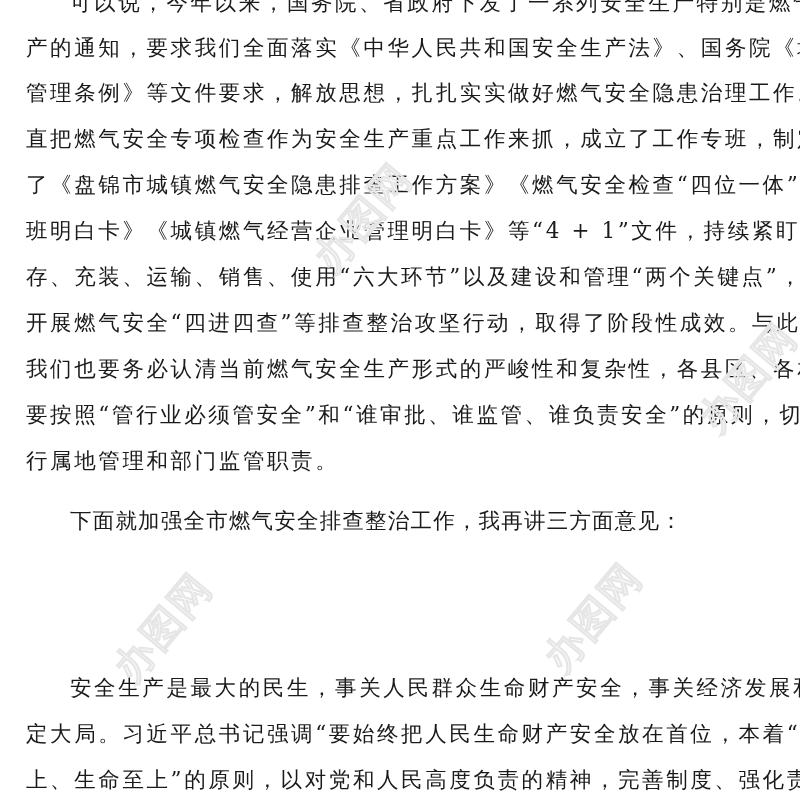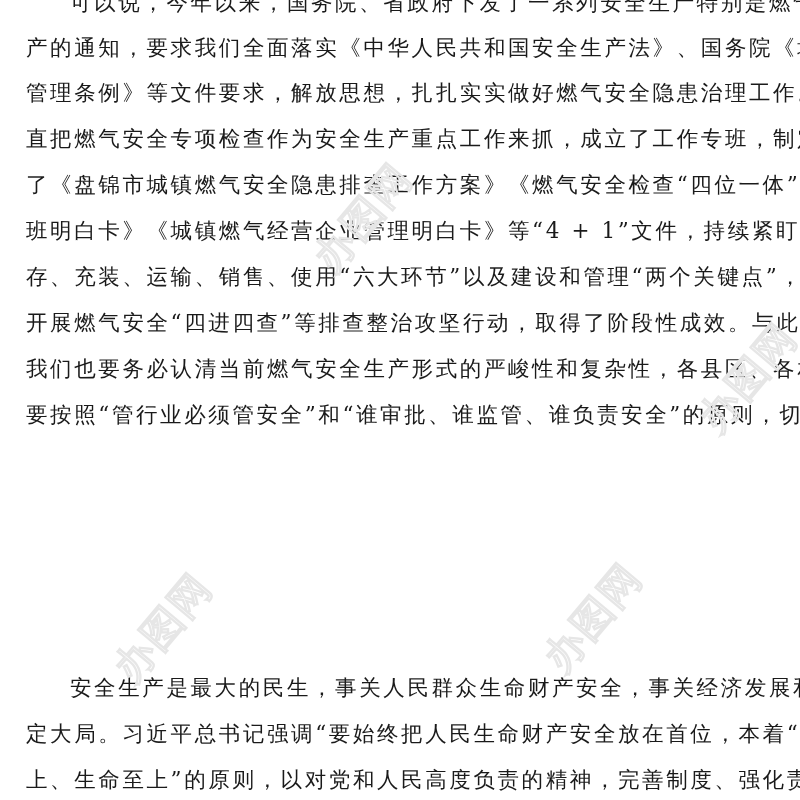--- a/index.html
+++ b/index.html
@@ -60,21 +60,23 @@
   <div class="line indent" style="top:-12px;">可以说，今年以来，国务院、省政府下发了一系列安全生产特别是燃气安全生</div>
   <div class="line" style="top:33px;">产的通知，要求我们全面落实《中华人民共和国安全生产法》、国务院《城镇燃气</div>
   <div class="line" style="top:78px;">管理条例》等文件要求，解放思想，扎扎实实做好燃气安全隐患治理工作。我市一</div>
   <div class="line" style="top:124px;">直把燃气安全专项检查作为安全生产重点工作来抓，成立了工作专班，制定并下发</div>
   <div class="line" style="top:170px;">了《盘锦市城镇燃气安全隐患排查工作方案》《燃气安全检查“四位一体”工作专</div>
   <div class="line" style="top:216px;">班明白卡》《城镇燃气经营企业管理明白卡》等“4 + 1”文件，持续紧盯生产、储</div>
   <div class="line" style="top:262px;">存、充装、运输、销售、使用“六大环节”以及建设和管理“两个关键点”，持续</div>
   <div class="line" style="top:308px;">开展燃气安全“四进四查”等排查整治攻坚行动，取得了阶段性成效。与此同时，</div>
   <div class="line" style="top:354px;">我们也要务必认清当前燃气安全生产形式的严峻性和复杂性，各县区、各相关部门</div>
   <div class="line" style="top:400px;">要按照“管行业必须管安全”和“谁审批、谁监管、谁负责安全”的原则，切实履</div>
+  <div class="line last" style="top:446px;">行属地管理和部门监管职责。</div>
 
+  <div class="line indent heading" style="top:506px;">下面就加强全市燃气安全排查整治工作，我再讲三方面意见：</div>
 
 
   <div class="line indent" style="top:673px;">安全生产是最大的民生，事关人民群众生命财产安全，事关经济发展和社会稳</div>
   <div class="line" style="top:719px;">定大局。习近平总书记强调“要始终把人民生命财产安全放在首位，本着“人民至</div>
   <div class="line" style="top:765px;">上、生命至上”的原则，以对党和人民高度负责的精神，完善制度、强化责任、加</div>
 
   <div class="watermark" style="left:300px; top:190px;">办图网</div>
   <div class="watermark" style="left:685px; top:350px;">办图网</div>
   <div class="watermark" style="left:100px; top:600px;">办图网</div>
   <div class="watermark" style="left:530px; top:590px;">办图网</div>

